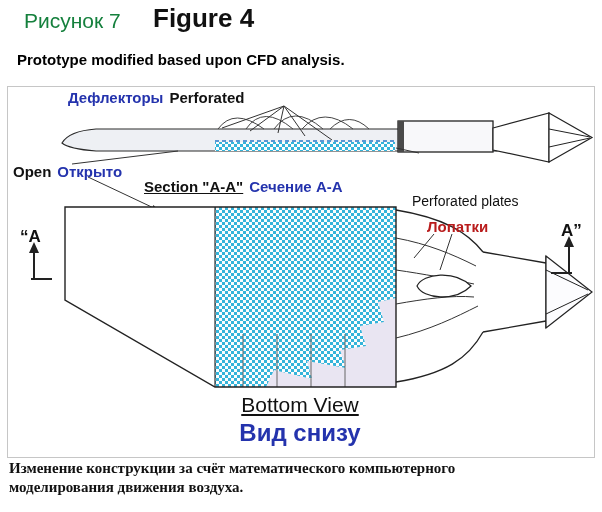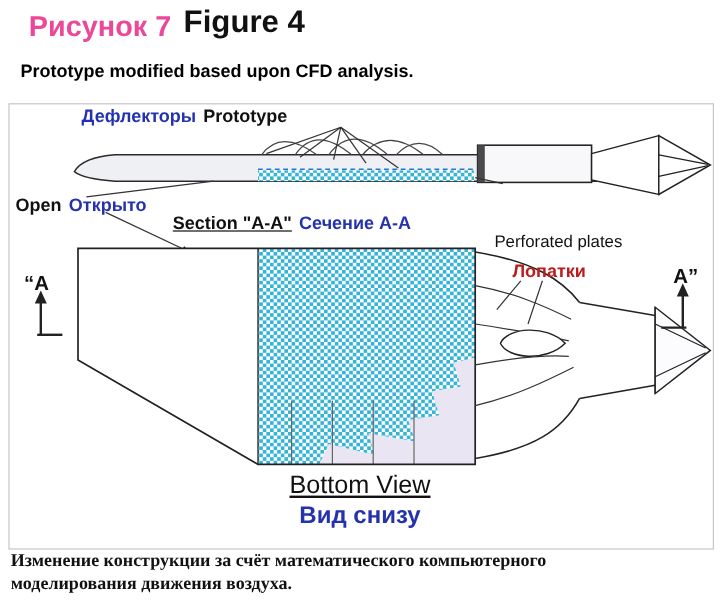--- a/index.html
+++ b/index.html
@@ -1,40 +1,40 @@
 <!DOCTYPE html>
 <html><head>
 <meta charset="utf-8">
 <style>
   html,body{margin:0;padding:0;background:#ffffff;}
   .page{position:relative;width:602px;height:512px;background:#fff;
         font-family:"Liberation Sans",sans-serif;overflow:hidden;}
   .abs{position:absolute;}
   .blue{color:#2433ad;}
   .black{color:#111;}
-  .title-ru{left:24px;top:9px;font-size:24px;font-weight:bold;color:#ec4899;}
+  .title-ru{left:24px;top:9px;font-size:21px;font-weight:normal;color:#15803d;}
   .title-en{left:153px;top:3px;font-size:26px;font-weight:bold;color:#111;}
   .subtitle{left:17px;top:51px;font-size:15px;font-weight:bold;color:#000000;}
   .frame{left:7px;top:86px;width:586px;height:370px;border:1px solid #c6c6c6;background:transparent;}
   .lab{font-size:15px;font-weight:bold;white-space:nowrap;align-items:center;}
   .row{display:flex;gap:6px;}
   .deflectors{left:68px;top:89px;}
   .open{left:13px;top:163px;}
   .section{left:144px;top:178px;}
   .section .en{color:#111;text-decoration:underline;}
   .perf-ru{left:412px;top:154px;width:180px;font-size:15px;font-weight:bold;
            color:#2433ad;line-height:17px;white-space:normal;}
   .perf-en{left:412px;top:193px;font-size:14px;color:#111;font-weight:normal;}
   .vanes{left:427px;top:218px;font-size:15px;font-weight:bold;color:#b91c1c;text-align:right;}
   .marker{font-size:17px;font-weight:bold;color:#111;}
   .marker-l{left:20px;top:227px;}
   .marker-r{left:561px;top:221px;}
   .bv-en{left:190px;top:393px;width:220px;text-align:center;font-size:21px;color:#111;}
   .bv-en span{text-decoration:underline;}
-  .bv-ru{left:190px;top:419px;width:220px;text-align:center;font-size:20px;
+  .bv-ru{left:190px;top:419px;width:220px;text-align:center;font-size:24px;
          font-weight:bold;color:#2433ad;}
   .caption{left:9px;top:459px;width:548px;font-family:"Liberation Serif",serif;
            font-size:15px;font-weight:bold;color:#111;line-height:19px;}
   svg.canvas{left:0;top:0;pointer-events:none;}
 </style>
 </head>
 <body>
 
 <div class="page">
 
@@ -131,21 +131,21 @@
   </svg>
 
   <div class="abs frame"></div>
 
   <div class="abs title-ru">Рисунок 7</div>
   <div class="abs title-en">Figure 4</div>
   <div class="abs subtitle">Prototype modified based upon CFD analysis.</div>
 
   <div class="abs row lab deflectors">
     <span class="blue">Дефлекторы</span>
-    <span class="black">Prototype</span>
+    <span class="black">Perforated</span>
   </div>
 
   <div class="abs row lab open">
     <span class="black">Open</span>
     <span class="blue">Открыто</span>
   </div>
 
   <div class="abs row lab section">
     <span class="en">Section "A-A"</span>
     <span class="blue">Сечение A-A</span>

